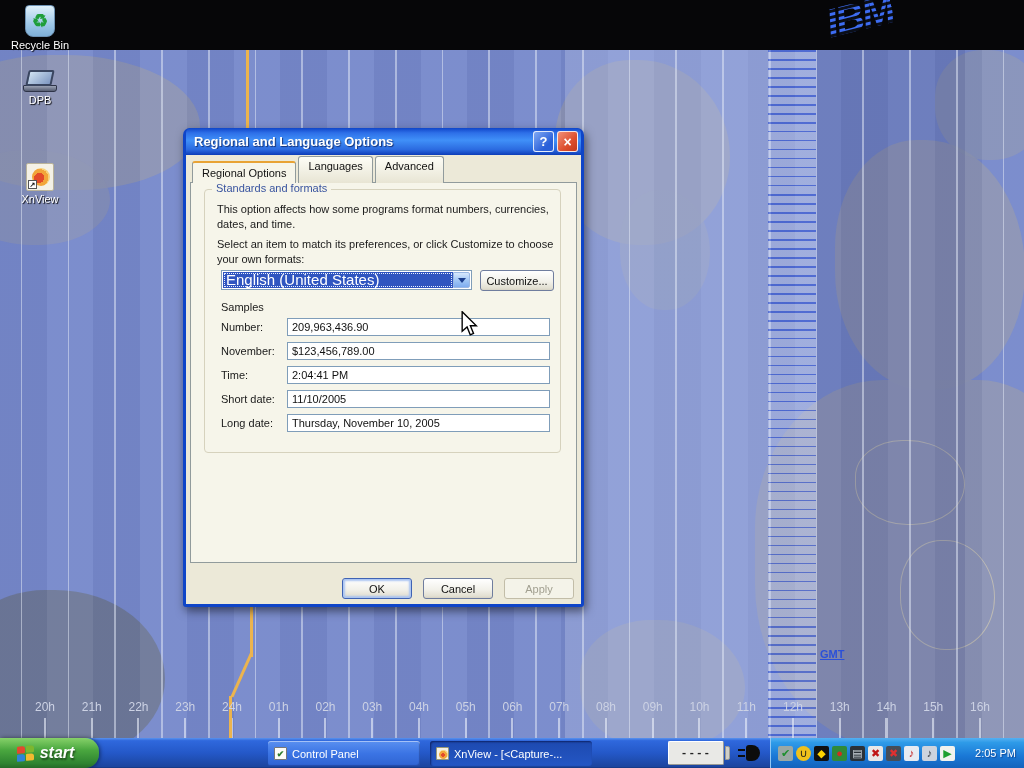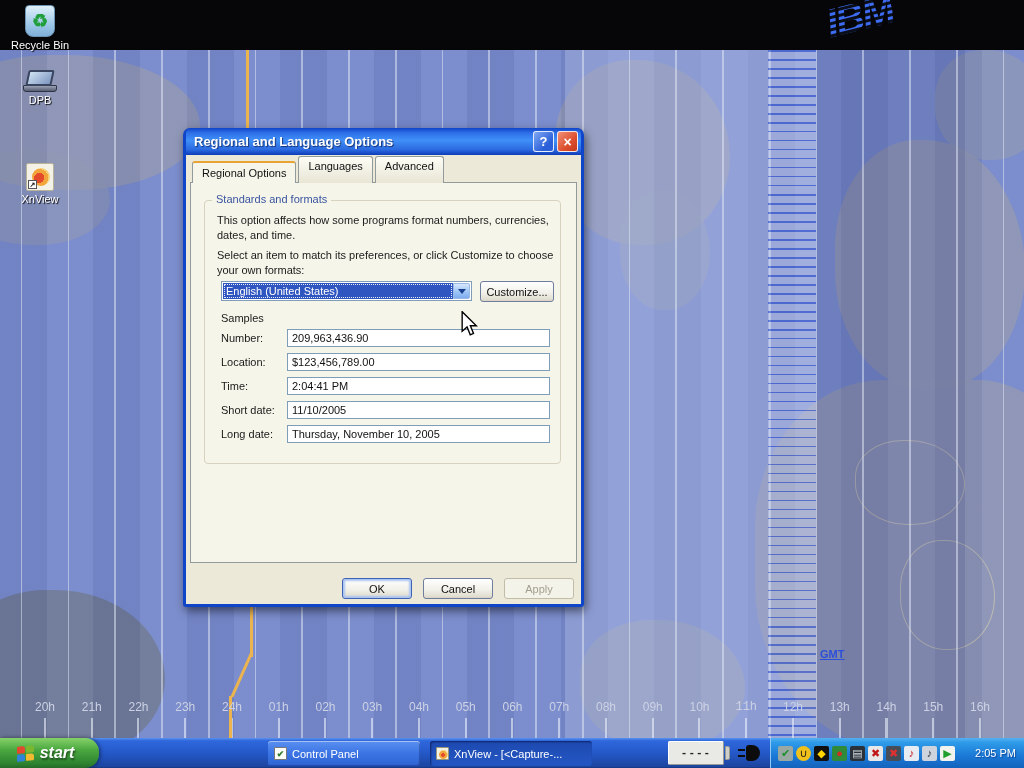--- a/index.html
+++ b/index.html
@@ -71,25 +71,25 @@
   .tab{font-size:11px;color:#111;border:1px solid #919b9c;border-bottom:none;
     border-radius:3px 3px 0 0;padding:3px 9px 3px;margin-right:2px;height:27px;
     background:linear-gradient(180deg,#fdfdf6,#e8e5d4);}
   .tab.active{height:22px;padding-top:4px;background:#f6f5ea;border-top:2px solid #e8a335;position:relative;}
 
   .tab-page{position:absolute;left:4px;top:27px;width:387px;height:381px;
     background:#f6f5ea;border:1px solid #919b9c;}
   .groupbox{position:absolute;border:1px solid #d6d2bd;border-radius:4px;}
   .g-legend{position:absolute;left:7px;top:-8px;padding:0 4px;background:#f6f5ea;
     font-size:11px;color:#39549f;}
-  .g1{left:13px;top:17px;width:357px;height:264px;}
+  .g1{left:13px;top:6px;width:357px;height:264px;}
   .g2{left:13px;top:284px;width:357px;height:86px;}
   .gtext{position:absolute;font-size:11px;color:#1a1a1a;line-height:15px;}
 
-  .combo{position:absolute;height:20px;border:1px solid #7f9db9;background:#fff;font-size:11px;}
+  .combo{position:absolute;height:20px;border:1px solid #7f9db9;background:#fff;font-size:15px;}
   .combo .val{position:absolute;left:1px;top:1px;right:18px;bottom:1px;line-height:16px;padding-left:3px;
     white-space:nowrap;overflow:hidden;}
   .combo.sel .val{background:#2f55c0;color:#fff;outline:1px dotted #e8eefc;outline-offset:-2px;}
   .combo .arrow{position:absolute;right:1px;top:1px;bottom:1px;width:17px;border-radius:0 2px 2px 0;
     background:linear-gradient(180deg,#d7e8fd,#9ec5f5 55%,#7fadf0);border:1px solid #9ab8e4;
     display:flex;align-items:center;justify-content:center;}
   .combo .arrow i{border-left:4px solid transparent;border-right:4px solid transparent;
     border-top:5px solid #1b3f8f;display:block;}
 
   .xp-btn{position:absolute;height:21px;border-radius:3px;border:1px solid #6f7d9e;font-size:11px;color:#111;
@@ -197,21 +197,21 @@
       <span style="left: 278.75px;">01h</span>
       <span style="left: 325.5px;">02h</span>
       <span style="left: 372.25px;">03h</span>
       <span style="left: 419px;">04h</span>
       <span style="left: 465.75px;">05h</span>
       <span style="left: 512.5px;">06h</span>
       <span style="left: 559.25px;">07h</span>
       <span style="left: 606px;">08h</span>
       <span style="left: 652.75px;">09h</span>
       <span style="left: 699.5px;">10h</span>
-      <span style="left: 746.25px; font-family: Liberation Mono, monospace;">11h</span>
+      <span style="left: 746.25px;">11h</span>
       <span style="left: 793px;">12h</span>
       <span style="left: 839.75px;">13h</span>
       <span style="left: 886.5px;">14h</span>
       <span style="left: 933.25px;">15h</span>
       <span style="left: 980px;">16h</span>
     </div>
   <div class="gmt-label">GMT</div>
 </div>
 
 <div class="desk-icon" style="left:2px;top:5px;">
@@ -256,21 +256,21 @@
             </div>
         </div>
         <div class="xp-btn" style="left:275px;top:80px;width:74px;">Customize...</div>
         <div class="gtext" style="left:16px;top:110px;">Samples</div>
         <div style="position:absolute;left:16px;top:128px;">
           <div class="sample-row">
             <span class="sample-label sl">Number:</span>
             <div class="sample-input">209,963,436.90</div>
           </div>
           <div class="sample-row">
-            <span class="sample-label sl">Location:</span>
+            <span class="sample-label sl">November:</span>
             <div class="sample-input">$123,456,789.00</div>
           </div>
           <div class="sample-row">
             <span class="sample-label sl">Time:</span>
             <div class="sample-input">2:04:41 PM</div>
           </div>
           <div class="sample-row">
             <span class="sample-label sl">Short date:</span>
             <div class="sample-input">11/10/2005</div>
           </div>

